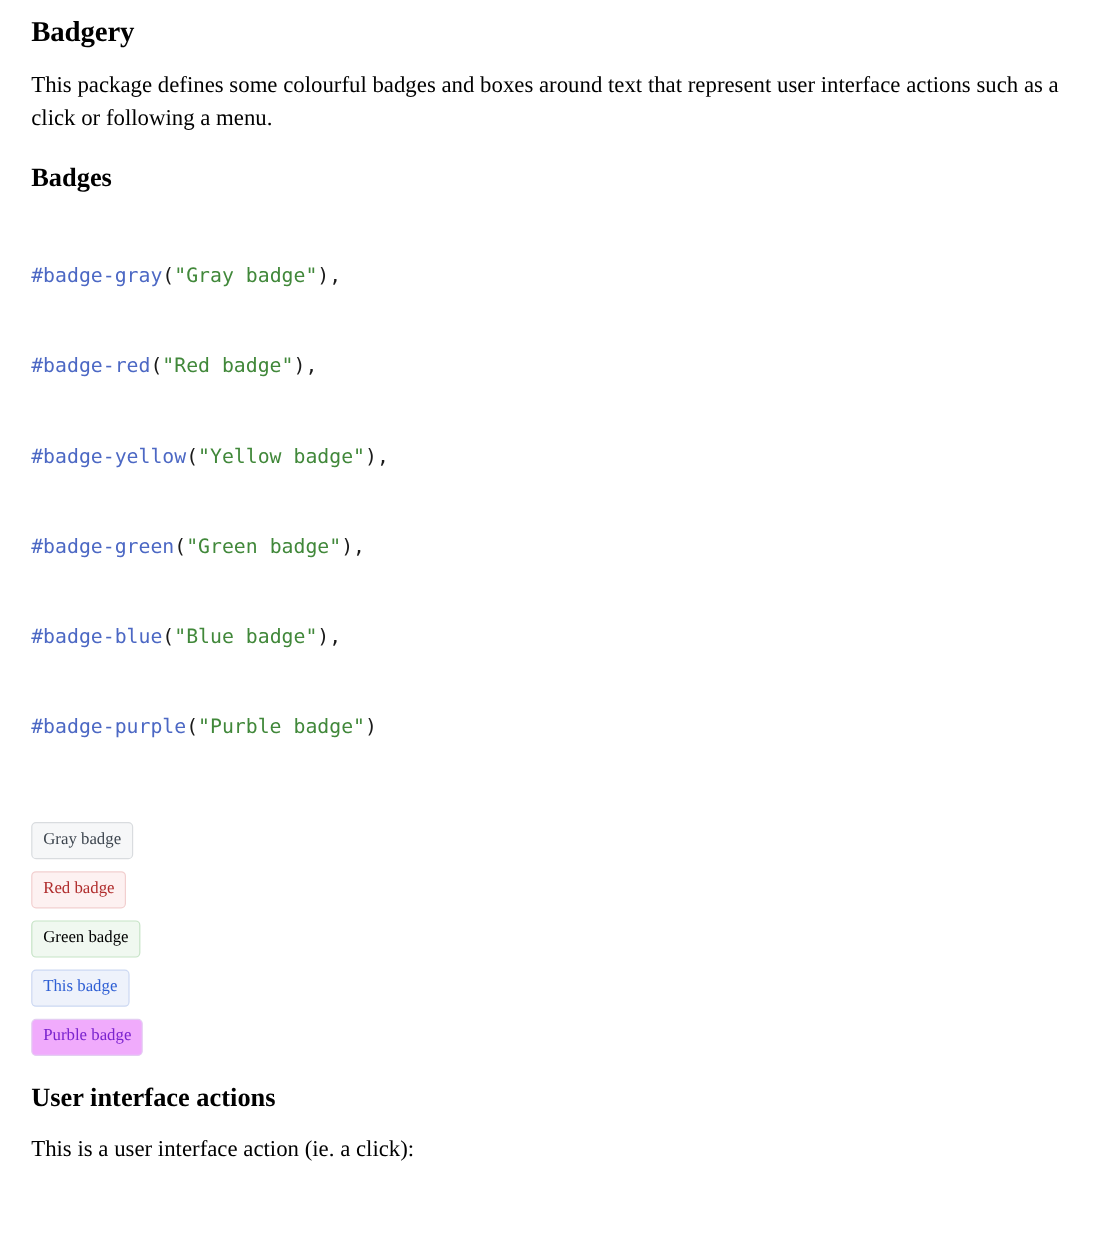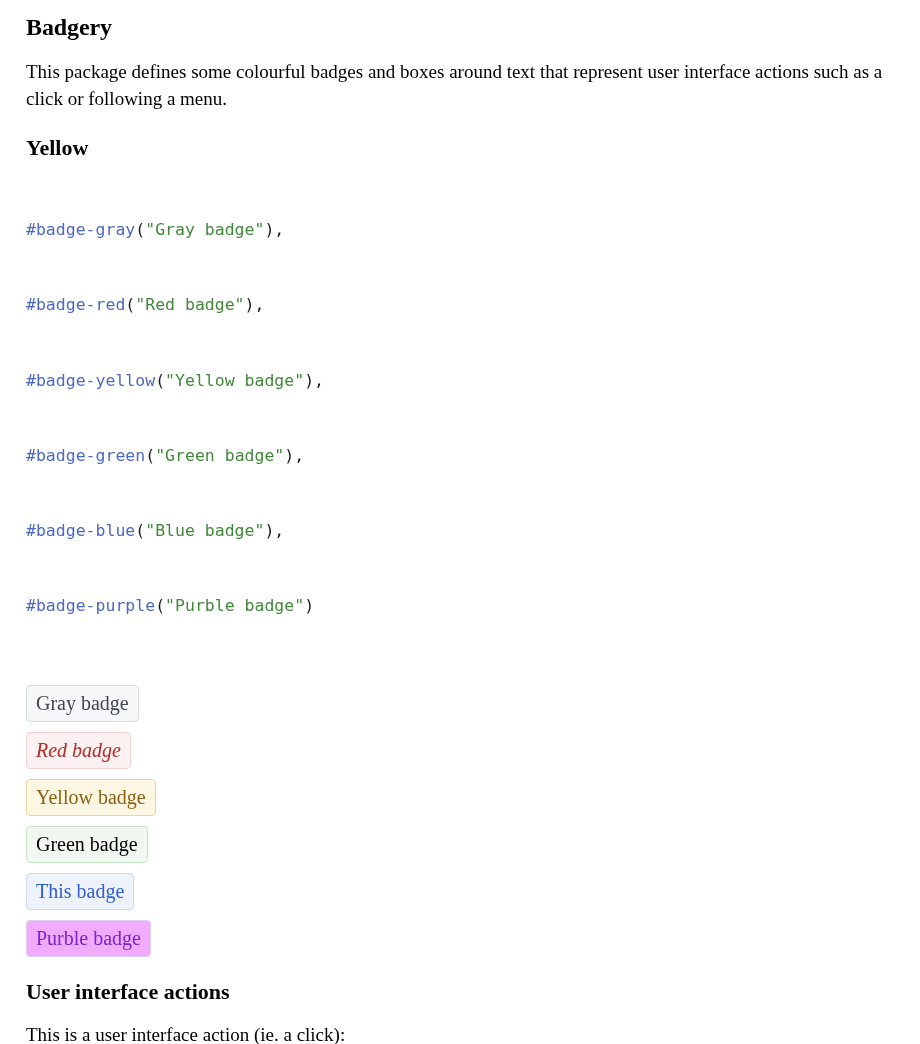--- a/index.html
+++ b/index.html
@@ -60,60 +60,59 @@
 
   
   .badge-list {
     margin: 16px 0 4px 0;
     display: block;
   }
   .badge-row { margin: 0 0 10px 0; line-height: 0; }
   .badge {
     display: inline-block;
     font-family: "Liberation Serif", "DejaVu Serif", serif;
-    font-size: 20px;
+    font-size: 14px;
     line-height: 1.0;
     padding: 7px 9px 8px 9px;
     border-radius: 4px;
     border: 1px solid #cccccc;
     background: #f7f7f8;
     color: #3a4149;
     vertical-align: middle;
   }
   .badge.gray   { background:#f6f7f8; border-color:#d9dcdf; color:#3f4750; }
-  .badge.red    { background:#fdf1f1; border-color:#f2cfcf; color:#b02d2d;font-style:italic; }
+  .badge.red    { background:#fdf1f1; border-color:#f2cfcf; color:#b02d2d; }
   .badge.yellow { background:#fcf7e3; border-color:#e6d79d; color:#8a6116; }
   .badge.green  { background:#f0f8f0; border-color:#c6e3c6; color:#000000; }
   .badge.blue   { background:#eef2fb; border-color:#ccd8f2; color:#2f5fd4; }
   .badge.purple { background:#f0abfc; border-color:#e4cdf2; color:#7b23cf; }
 </style>
 </head>
 <body>
 
 <div class="page">
 
   <h1 class="doc-title">Badgery</h1>
 
   <p class="body-text">This package defines some colourful badges and boxes around text that represent user interface actions such as a click or following a menu.</p>
 
-  <h2 class="section-title">Yellow</h2>
+  <h2 class="section-title">Badges</h2>
 
   <div class="code-block">
     <div class="code-line"><span class="tok-fn">#badge-gray</span><span class="tok-punct">(</span><span class="tok-str">"Gray badge"</span><span class="tok-punct">),</span></div>
     <div class="code-line"><span class="tok-fn">#badge-red</span><span class="tok-punct">(</span><span class="tok-str">"Red badge"</span><span class="tok-punct">),</span></div>
     <div class="code-line"><span class="tok-fn">#badge-yellow</span><span class="tok-punct">(</span><span class="tok-str">"Yellow badge"</span><span class="tok-punct">),</span></div>
     <div class="code-line"><span class="tok-fn">#badge-green</span><span class="tok-punct">(</span><span class="tok-str">"Green badge"</span><span class="tok-punct">),</span></div>
     <div class="code-line"><span class="tok-fn">#badge-blue</span><span class="tok-punct">(</span><span class="tok-str">"Blue badge"</span><span class="tok-punct">),</span></div>
     <div class="code-line"><span class="tok-fn">#badge-purple</span><span class="tok-punct">(</span><span class="tok-str">"Purble badge"</span><span class="tok-punct">)</span></div>
   </div>
 
   <div class="badge-list">
     <div class="badge-row"><span class="badge gray">Gray badge</span></div>
     <div class="badge-row"><span class="badge red">Red badge</span></div>
-    <div class="badge-row"><span class="badge yellow">Yellow badge</span></div>
     <div class="badge-row"><span class="badge green">Green badge</span></div>
     <div class="badge-row"><span class="badge blue">This badge</span></div>
     <div class="badge-row"><span class="badge purple">Purble badge</span></div>
   </div>
 
   <h2 class="section-title">User interface actions</h2>
 
   <p class="body-text">This is a user interface action (ie. a click):</p>
 
   <div class="code-block">

